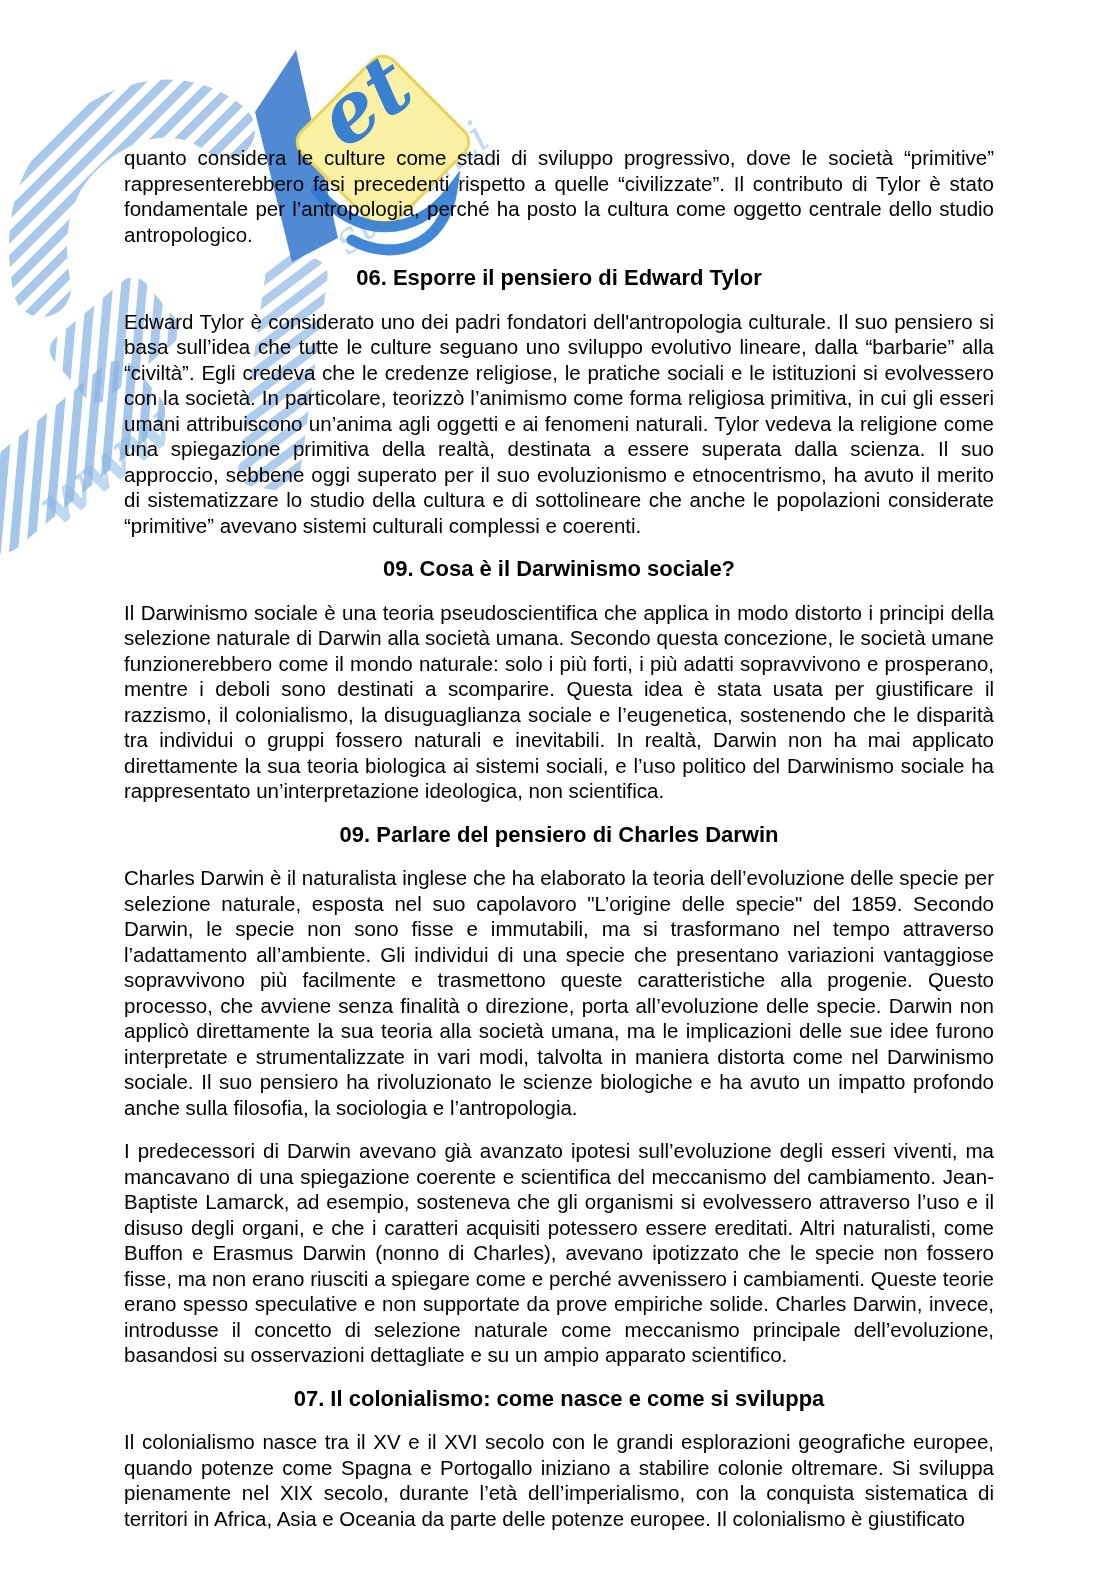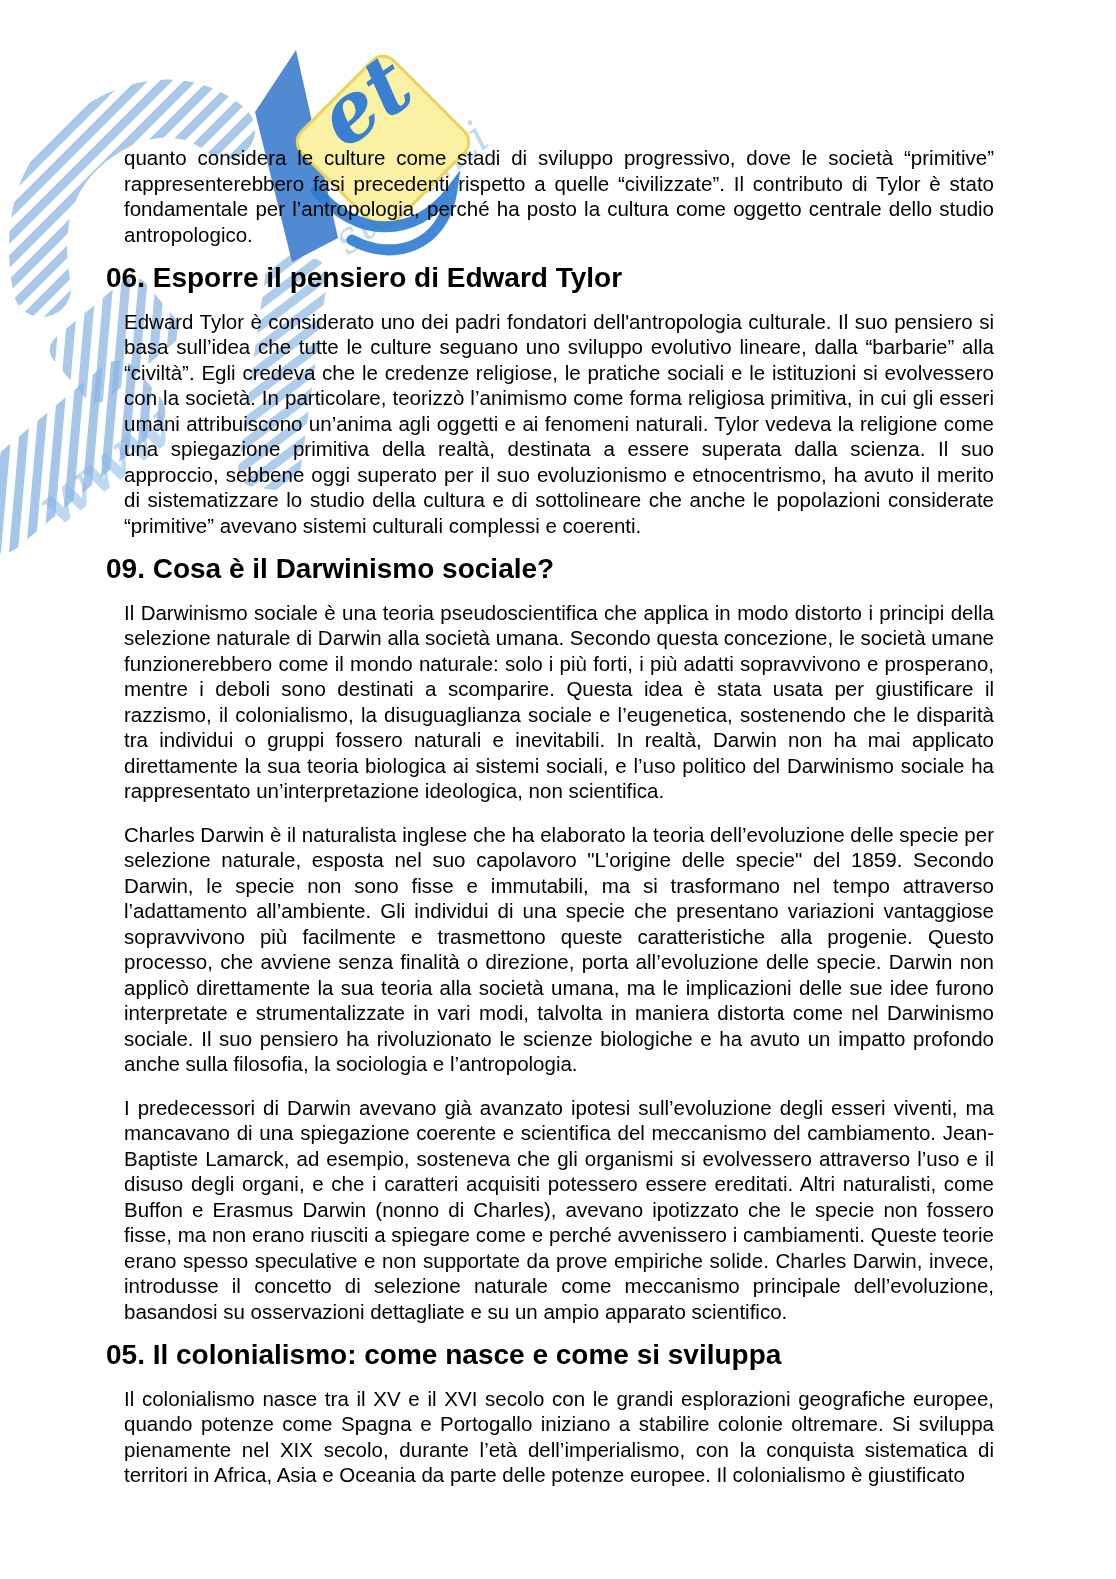--- a/index.html
+++ b/index.html
@@ -23,25 +23,25 @@
     top: 127px;
     width: 906px;
     color: #000000;
     font-size: 20.5px;
     line-height: 25.5px;
     text-align: justify;
     z-index: 2;
   }
   .content p { margin: 18px; }
   .section h2 {
-    font-size: 28px;
+    font-size: 22px;
     line-height: 25.5px;
     font-weight: bold;
     margin: 18px 0 0 0;
-    text-align: left;
+    text-align: center;
   }
 </style>
 </head>
 <body>
 
 <div class="page">
 
   <svg class="watermark" width="560" height="660" viewBox="0 0 560 660" aria-hidden="true">
     <defs>
       <pattern id="wmstripes" width="17" height="17" patternUnits="userSpaceOnUse" patternTransform="rotate(45)">
@@ -74,26 +74,27 @@
       <h2>06. Esporre il pensiero di Edward Tylor</h2>
       <p>Edward Tylor è considerato uno dei padri fondatori dell'antropologia culturale. Il suo pensiero si basa sull’idea che tutte le culture seguano uno sviluppo evolutivo lineare, dalla “barbarie” alla “civiltà”. Egli credeva che le credenze religiose, le pratiche sociali e le istituzioni si evolvessero con la società. In particolare, teorizzò l’animismo come forma religiosa primitiva, in cui gli esseri umani attribuiscono un’anima agli oggetti e ai fenomeni naturali. Tylor vedeva la religione come una spiegazione primitiva della realtà, destinata a essere superata dalla scienza. Il suo approccio, sebbene oggi superato per il suo evoluzionismo e etnocentrismo, ha avuto il merito di sistematizzare lo studio della cultura e di sottolineare che anche le popolazioni considerate “primitive” avevano sistemi culturali complessi e coerenti.</p>
     </div>
 
     <div class="section">
       <h2>09. Cosa è il Darwinismo sociale?</h2>
       <p>Il Darwinismo sociale è una teoria pseudoscientifica che applica in modo distorto i principi della selezione naturale di Darwin alla società umana. Secondo questa concezione, le società umane funzionerebbero come il mondo naturale: solo i più forti, i più adatti sopravvivono e prosperano, mentre i deboli sono destinati a scomparire. Questa idea è stata usata per giustificare il razzismo, il colonialismo, la disuguaglianza sociale e l’eugenetica, sostenendo che le disparità tra individui o gruppi fossero naturali e inevitabili. In realtà, Darwin non ha mai applicato direttamente la sua teoria biologica ai sistemi sociali, e l’uso politico del Darwinismo sociale ha rappresentato un’interpretazione ideologica, non scientifica.</p>
     </div>
 
     <div class="section">
+      <h2>09. Parlare del pensiero di Charles Darwin</h2>
       <p>Charles Darwin è il naturalista inglese che ha elaborato la teoria dell’evoluzione delle specie per selezione naturale, esposta nel suo capolavoro "L’origine delle specie" del 1859. Secondo Darwin, le specie non sono fisse e immutabili, ma si trasformano nel tempo attraverso l’adattamento all’ambiente. Gli individui di una specie che presentano variazioni vantaggiose sopravvivono più facilmente e trasmettono queste caratteristiche alla progenie. Questo processo, che avviene senza finalità o direzione, porta all’evoluzione delle specie. Darwin non applicò direttamente la sua teoria alla società umana, ma le implicazioni delle sue idee furono interpretate e strumentalizzate in vari modi, talvolta in maniera distorta come nel Darwinismo sociale. Il suo pensiero ha rivoluzionato le scienze biologiche e ha avuto un impatto profondo anche sulla filosofia, la sociologia e l’antropologia.</p>
     </div>
 
     <div class="section">
       <p>I predecessori di Darwin avevano già avanzato ipotesi sull’evoluzione degli esseri viventi, ma mancavano di una spiegazione coerente e scientifica del meccanismo del cambiamento. Jean-Baptiste Lamarck, ad esempio, sosteneva che gli organismi si evolvessero attraverso l’uso e il disuso degli organi, e che i caratteri acquisiti potessero essere ereditati. Altri naturalisti, come Buffon e Erasmus Darwin (nonno di Charles), avevano ipotizzato che le specie non fossero fisse, ma non erano riusciti a spiegare come e perché avvenissero i cambiamenti. Queste teorie erano spesso speculative e non supportate da prove empiriche solide. Charles Darwin, invece, introdusse il concetto di selezione naturale come meccanismo principale dell’evoluzione, basandosi su osservazioni dettagliate e su un ampio apparato scientifico.</p>
     </div>
 
     <div class="section">
-      <h2>05. Il colonialismo: come nasce e come si sviluppa</h2>
+      <h2>07. Il colonialismo: come nasce e come si sviluppa</h2>
       <p>Il colonialismo nasce tra il XV e il XVI secolo con le grandi esplorazioni geografiche europee, quando potenze come Spagna e Portogallo iniziano a stabilire colonie oltremare. Si sviluppa pienamente nel XIX secolo, durante l’età dell’imperialismo, con la conquista sistematica di territori in Africa, Asia e Oceania da parte delle potenze europee. Il colonialismo è giustificato</p>
     </div>
 
   </div>
 </div>
 
 </body></html>

